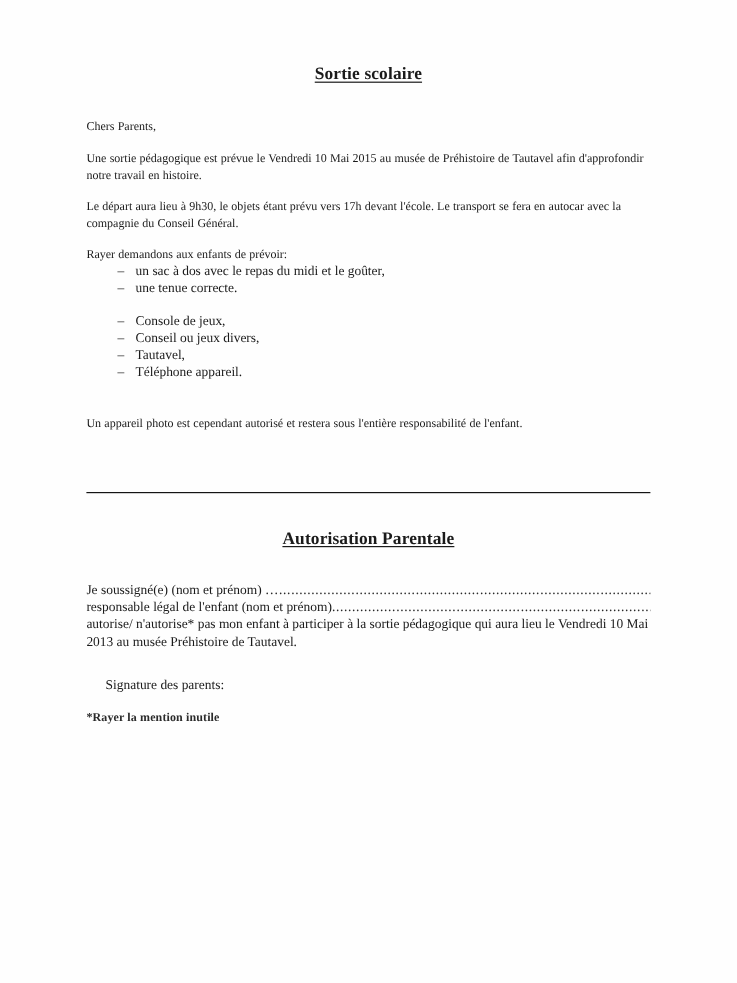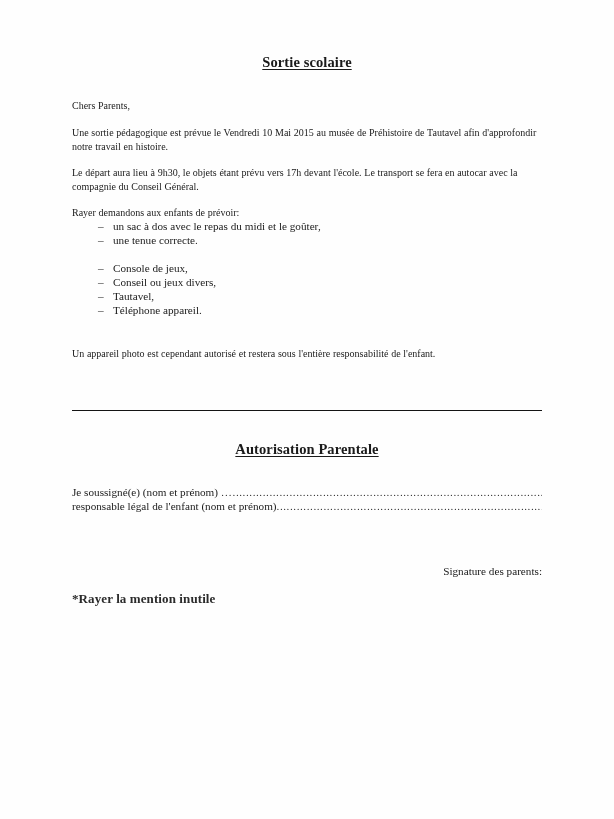--- a/index.html
+++ b/index.html
@@ -113,34 +113,34 @@
   .auth-line.wrap { white-space: normal; }
 
   .leader {
     letter-spacing: 0.55px;
     font-size: 11.2px;
     color: #2a2a2a;
   }
 
   #signature-block {
     position: absolute;
-    left: 0;
+    left: 16px;
     top: 565px;
     width: 470px;
-    text-align: right;
+    text-align: left;
     font-size: 11.2px;
     line-height: 13.6px;
   }
 
   #footnote-block {
     position: absolute;
     left: 0;
     top: 594px;
     width: 470px;
-    font-size: 13px;
+    font-size: 10px;
     line-height: 9px;
     font-weight: bold;
     letter-spacing: 0.1px;
     color: #2b2b2b;
   }
 </style>
 </head>
 <body>
 
 <div class="page">
@@ -185,20 +185,21 @@
 
     <hr id="section-rule">
 
     <div id="subtitle-block" class="block">
       <div class="doc-title"><span class="u">Autorisation Parentale</span></div>
     </div>
 
     <div id="auth-block">
       <div class="auth-line"><span>Je soussigné(e) (nom et prénom) </span><span class="leader">…..............................................................................................</span></div>
       <div class="auth-line"><span>responsable légal de l'enfant (nom et prénom)</span><span class="leader">...................................................................................</span></div>
+      <div class="auth-line wrap">autorise/ n'autorise* pas mon enfant à participer à la sortie pédagogique qui aura lieu le Vendredi 10 Mai 2013 au musée Préhistoire de Tautavel.</div>
     </div>
 
     <div id="signature-block">
       <span>Signature des parents:</span>
     </div>
 
     <div id="footnote-block">
       <span>*Rayer la mention inutile</span>
     </div>
 

